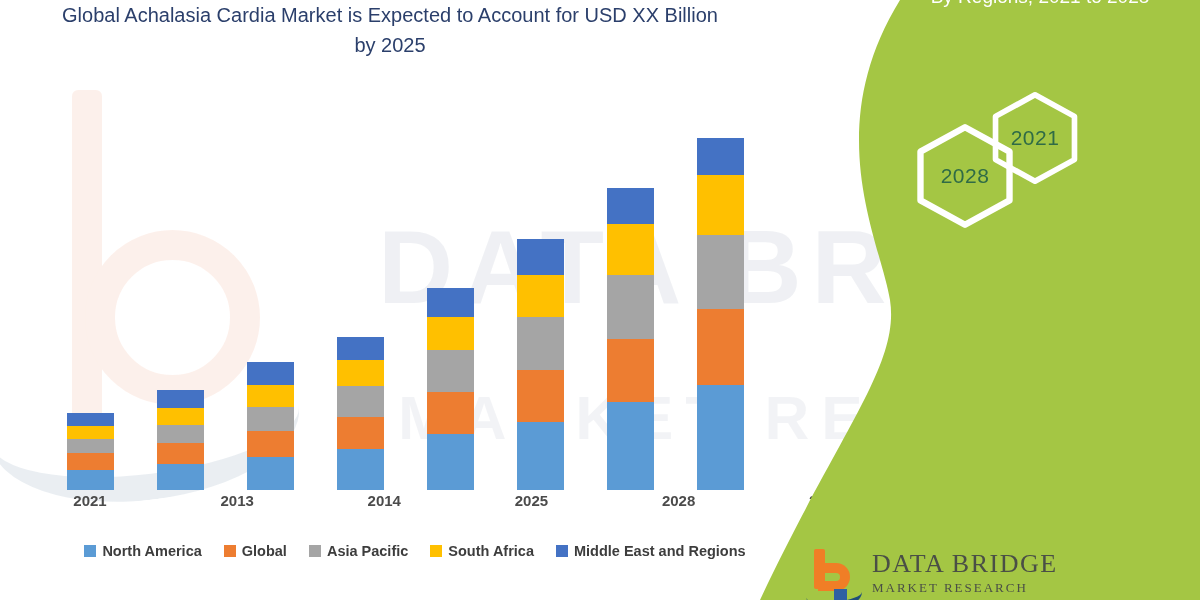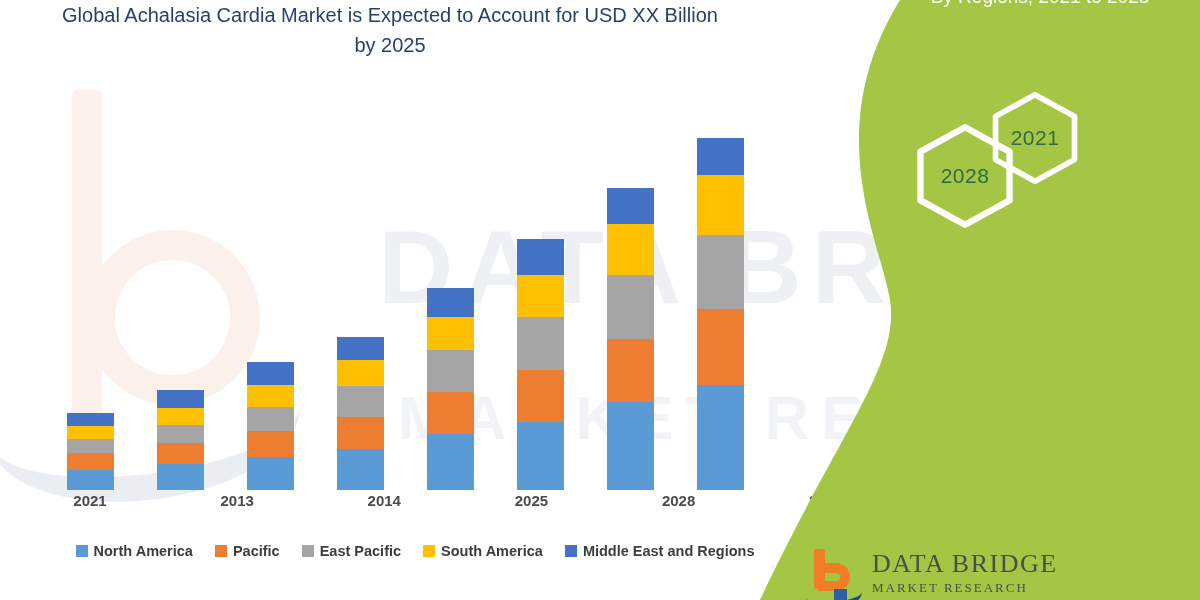--- a/index.html
+++ b/index.html
@@ -240,29 +240,29 @@
     <div class="tick">2028</div>
   </div>
 
 <div class="legend" id="legend">
     <div class="leg-item">
       <span class="leg-swatch" style="background: rgb(91, 155, 213);"></span>
       <span class="leg-label">North America</span>
     </div>
     <div class="leg-item">
       <span class="leg-swatch" style="background: rgb(237, 125, 49);"></span>
-      <span class="leg-label">Pacific</span>
+      <span class="leg-label">Global</span>
     </div>
     <div class="leg-item">
       <span class="leg-swatch" style="background: rgb(165, 165, 165);"></span>
-      <span class="leg-label">East Pacific</span>
+      <span class="leg-label">Asia Pacific</span>
     </div>
     <div class="leg-item">
       <span class="leg-swatch" style="background: rgb(255, 192, 0);"></span>
-      <span class="leg-label">South America</span>
+      <span class="leg-label">South Africa</span>
     </div>
     <div class="leg-item">
       <span class="leg-swatch" style="background: rgb(68, 114, 196);"></span>
       <span class="leg-label">Middle East and Regions</span>
     </div>
   </div>
 
 <div class="green-panel">
   <svg viewBox="0 0 440 600" preserveAspectRatio="none" aria-hidden="true">
     <path d="M 140 0 C 60 130, 120 240, 130 300 C 140 365, 80 430, 0 600 L 440 600 L 440 0 Z" fill="#A4C644"></path>

